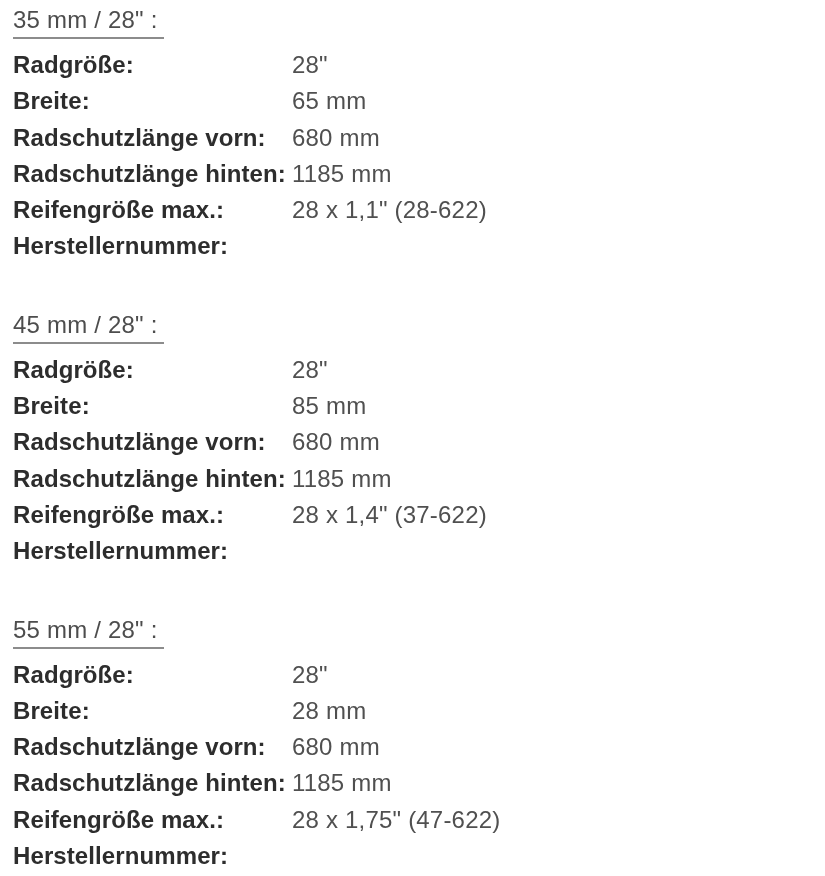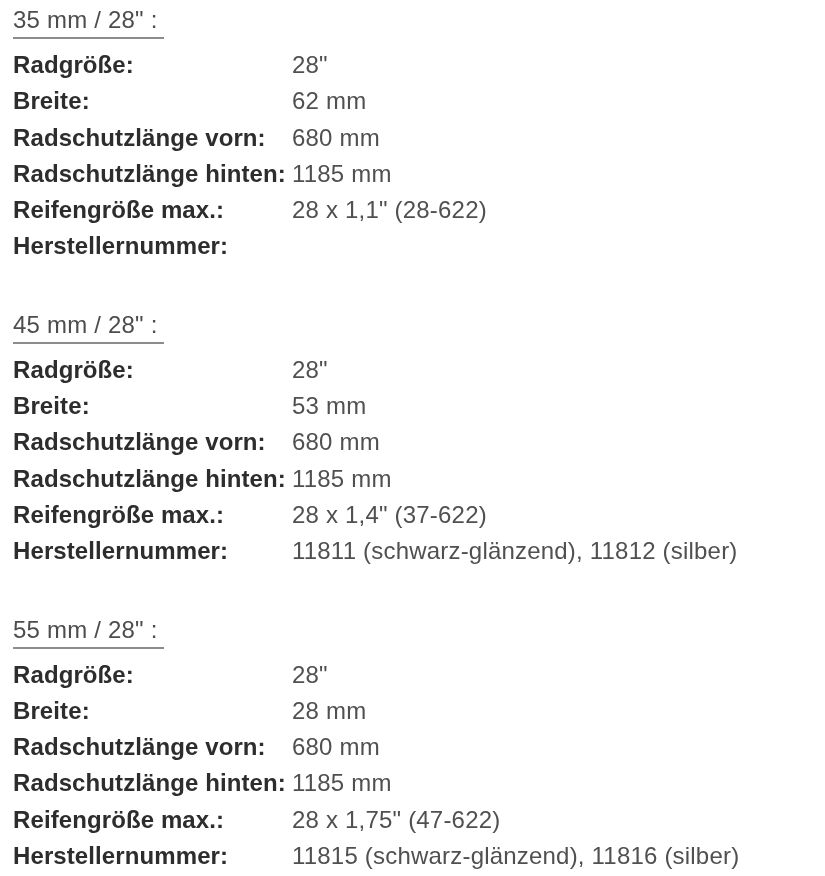--- a/index.html
+++ b/index.html
@@ -65,21 +65,21 @@
   <section class="section">
     <h2 class="heading">35 mm / 28" :</h2>
     <div class="rows">
   <div class="row">
     <span class="label">Radgröße:</span>
     <span class="value">28"</span>
   </div>
 
   <div class="row">
     <span class="label">Breite:</span>
-    <span class="value">62 mm</span>
+    <span class="value">65 mm</span>
   </div>
 
   <div class="row">
     <span class="label">Radschutzlänge vorn:</span>
     <span class="value">680 mm</span>
   </div>
 
   <div class="row">
     <span class="label">Radschutzlänge hinten:</span>
     <span class="value">1185 mm</span>
@@ -99,41 +99,40 @@
   <section class="section">
     <h2 class="heading">45 mm / 28" :</h2>
     <div class="rows">
   <div class="row">
     <span class="label">Radgröße:</span>
     <span class="value">28"</span>
   </div>
 
   <div class="row">
     <span class="label">Breite:</span>
-    <span class="value">53 mm</span>
+    <span class="value">85 mm</span>
   </div>
 
   <div class="row">
     <span class="label">Radschutzlänge vorn:</span>
     <span class="value">680 mm</span>
   </div>
 
   <div class="row">
     <span class="label">Radschutzlänge hinten:</span>
     <span class="value">1185 mm</span>
   </div>
 
   <div class="row">
     <span class="label">Reifengröße max.:</span>
     <span class="value">28 x 1,4" (37-622)</span>
   </div>
 
   <div class="row">
     <span class="label">Herstellernummer:</span>
-    <span class="value">11811 (schwarz-glänzend), 11812 (silber)</span>
   </div>
 </div>
   </section>
 
   <section class="section">
     <h2 class="heading">55 mm / 28" :</h2>
     <div class="rows">
   <div class="row">
     <span class="label">Radgröße:</span>
     <span class="value">28"</span>
@@ -154,17 +153,16 @@
     <span class="value">1185 mm</span>
   </div>
 
   <div class="row">
     <span class="label">Reifengröße max.:</span>
     <span class="value">28 x 1,75" (47-622)</span>
   </div>
 
   <div class="row">
     <span class="label">Herstellernummer:</span>
-    <span class="value">11815 (schwarz-glänzend), 11816 (silber)</span>
   </div>
 </div>
   </section>
 </main>
 
 </body></html>

